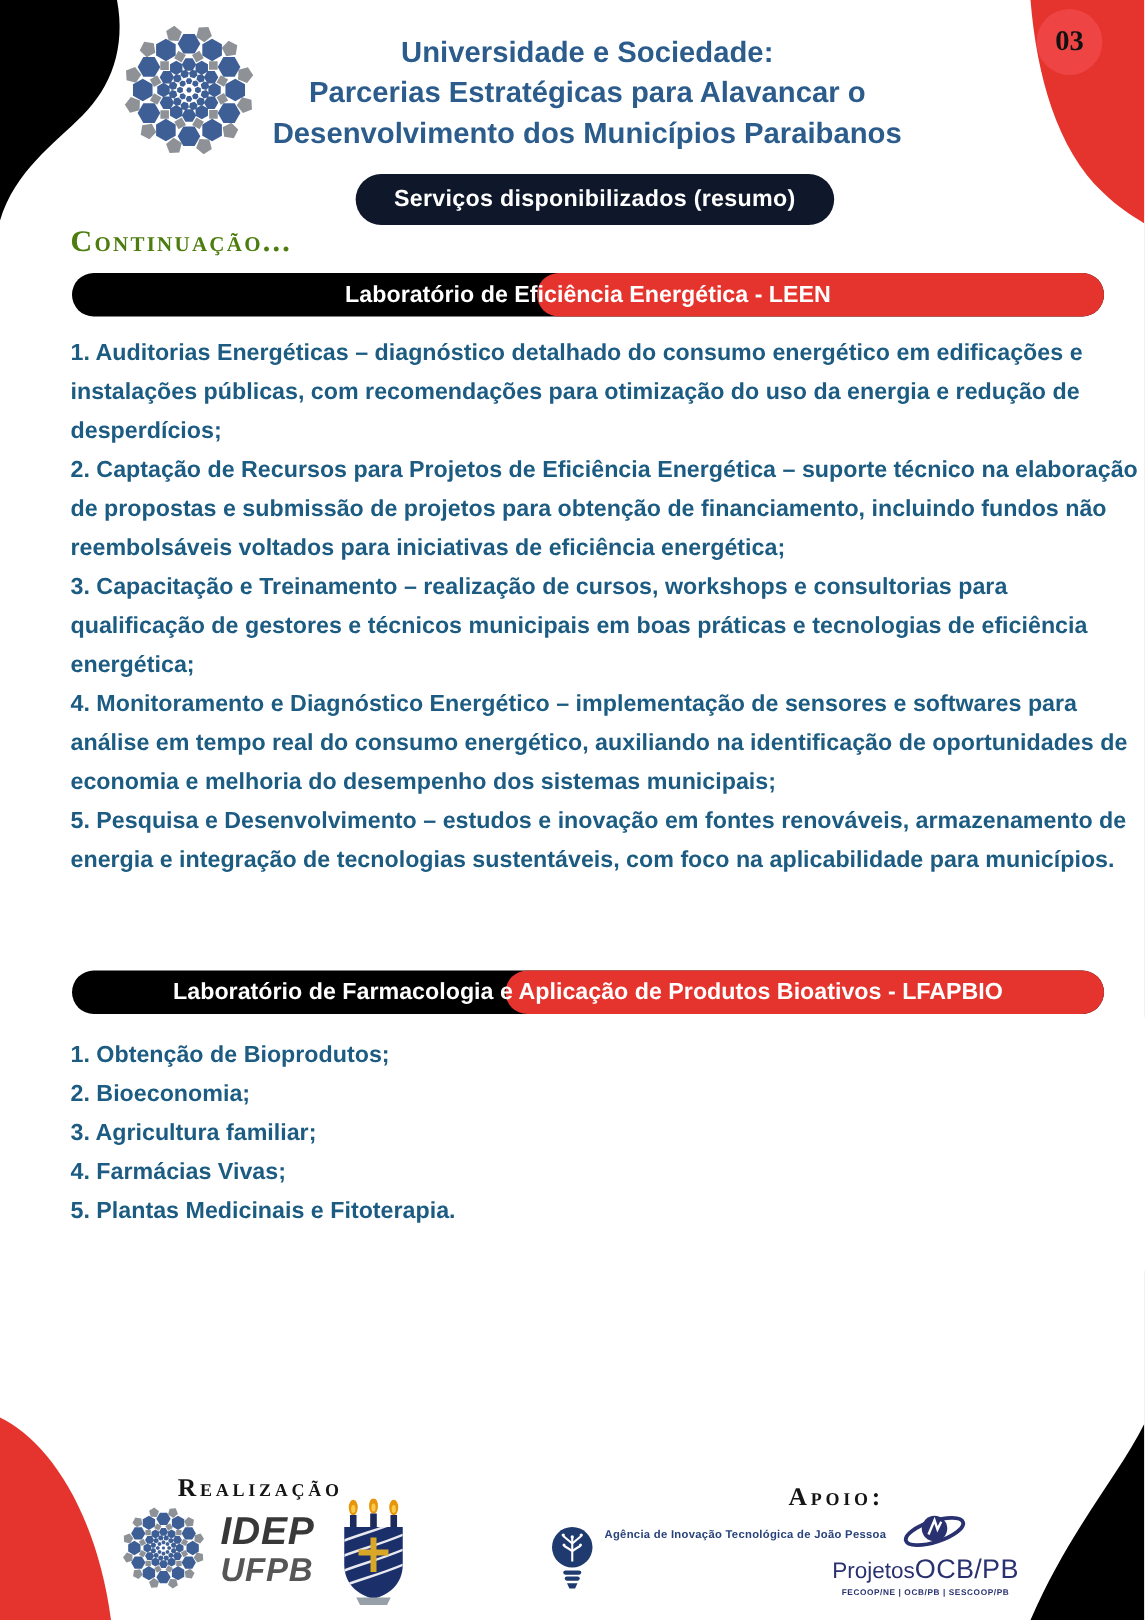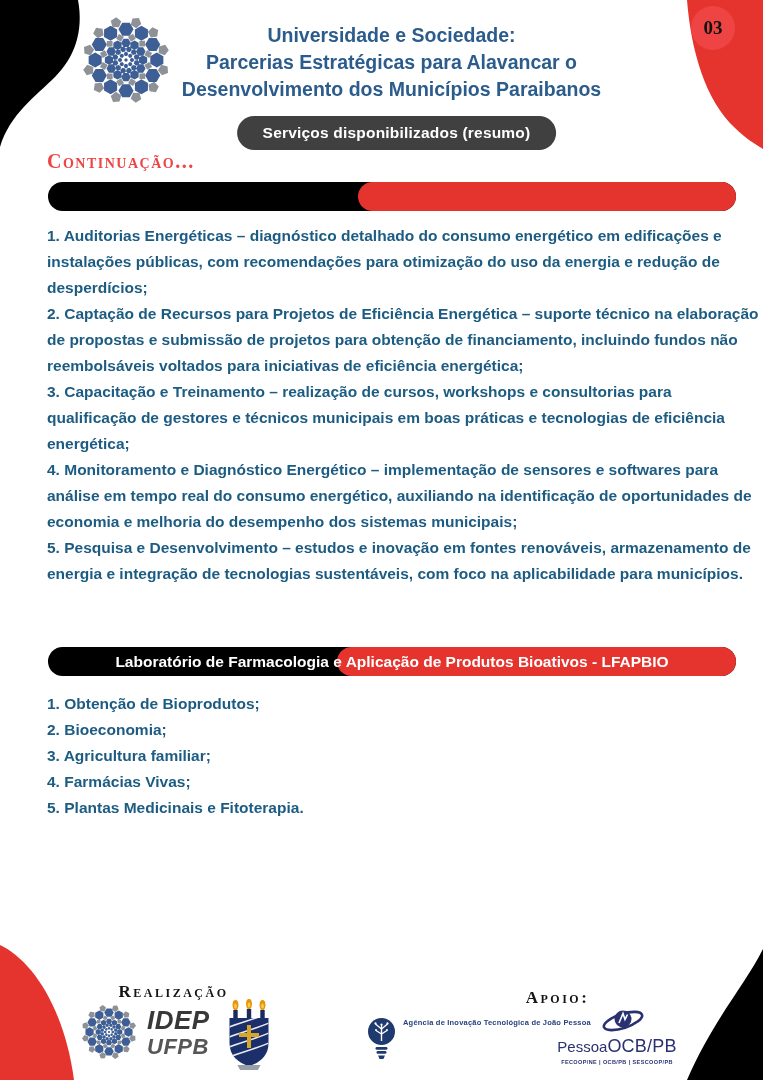--- a/index.html
+++ b/index.html
@@ -17,25 +17,25 @@
   .page-badge{position:absolute;left:691px;top:6px;width:44px;height:44px;border-radius:50%;background:#ef4444;
       display:flex;align-items:center;justify-content:center;z-index:3;
       font-family:"Liberation Serif",serif;font-weight:bold;font-size:19px;color:#111;}
 
   .logo-mandala{position:absolute;left:80px;top:14px;width:92px;height:92px;z-index:2;}
 
   .title{position:absolute;top:22px;left:0;right:0;text-align:center;transform:translateX(10px);
       color:#2B5C8C;font-weight:bold;font-size:19.5px;line-height:27px;z-index:2;}
 
   .services-pill{position:absolute;top:116px;left:50%;transform:translateX(calc(-50% + 15px));
-      background:#404040;color:#fff;font-weight:bold;font-size:15.5px;letter-spacing:.2px;
+      background:#0f172a;color:#fff;font-weight:bold;font-size:15.5px;letter-spacing:.2px;
       padding:8px 26px;border-radius:19px;white-space:nowrap;z-index:2;}
 
   .continuation{position:absolute;left:47px;top:150px;font-family:"Liberation Serif",serif;
-      font-variant:small-caps;font-weight:bold;font-size:20px;letter-spacing:1.5px;color:#ef4444;z-index:2;}
+      font-variant:small-caps;font-weight:bold;font-size:20px;letter-spacing:1.5px;color:#4d7c0f;z-index:2;}
 
   .banner{position:absolute;left:48px;width:688px;height:29px;background:#000;border-radius:15px;
       display:flex;align-items:center;justify-content:center;color:#fff;font-weight:bold;font-size:15.5px;z-index:2;}
   .banner .red-cap{position:absolute;right:0;top:0;bottom:0;background:#E5332D;border-radius:15px;}
   .banner-1{top:182px;}
   .banner-1 .red-cap{width:55%;}
   .banner-2{top:647px;}
   .banner-2 .red-cap{width:58%;}
   .banner .txt{position:relative;z-index:1;white-space:nowrap;}
 
@@ -171,20 +171,21 @@
     <div>Parcerias Estratégicas para Alavancar o</div>
     <div>Desenvolvimento dos Municípios Paraibanos</div>
   </div>
 
   <div class="services-pill">Serviços disponibilizados (resumo)</div>
 
   <div class="continuation">Continuação...</div>
 
   <div class="banner banner-1">
     <span class="red-cap"></span>
+    <span class="txt">Laboratório de Eficiência Energética - LEEN</span>
   </div>
   <div class="list list-1">
     <p>1. Auditorias Energéticas – diagnóstico detalhado do consumo energético em edificações e instalações públicas, com recomendações para otimização do uso da energia e redução de desperdícios;</p>
     <p>2. Captação de Recursos para Projetos de Eficiência Energética – suporte técnico na elaboração de propostas e submissão de projetos para obtenção de financiamento, incluindo fundos não reembolsáveis voltados para iniciativas de eficiência energética;</p>
     <p>3. Capacitação e Treinamento – realização de cursos, workshops e consultorias para qualificação de gestores e técnicos municipais em boas práticas e tecnologias de eficiência energética;</p>
     <p>4. Monitoramento e Diagnóstico Energético – implementação de sensores e softwares para análise em tempo real do consumo energético, auxiliando na identificação de oportunidades de economia e melhoria do desempenho dos sistemas municipais;</p>
     <p>5. Pesquisa e Desenvolvimento – estudos e inovação em fontes renováveis, armazenamento de energia e integração de tecnologias sustentáveis, com foco na aplicabilidade para municípios.</p>
   </div>
 
   <div class="banner banner-2">
@@ -336,19 +337,19 @@
     </div>
   </div>
 
   <div class="ocb">
     <svg class="planet" viewBox="0 0 48 34">
       <ellipse cx="24" cy="17" rx="20" ry="7" fill="none" stroke="#2A3170" stroke-width="2.6" transform="rotate(-18 24 17)"></ellipse>
       <circle cx="24" cy="15" r="8.5" fill="#2A3170"></circle>
       <path d="M20,19 L24,9.5 L26,15.5 L28.5,10.5" stroke="#ffffff" stroke-width="1.6" fill="none"></path>
     </svg>
     <div class="ocb-name">
-      <span class="pre">Pessoa</span>
+      <span class="pre">Projetos</span>
         <span class="main">OCB/PB</span>
     </div>
     <div class="ocb-sub">FECOOP/NE | OCB/PB | SESCOOP/PB</div>
   </div>
 
 </div>
 
 </body></html>

